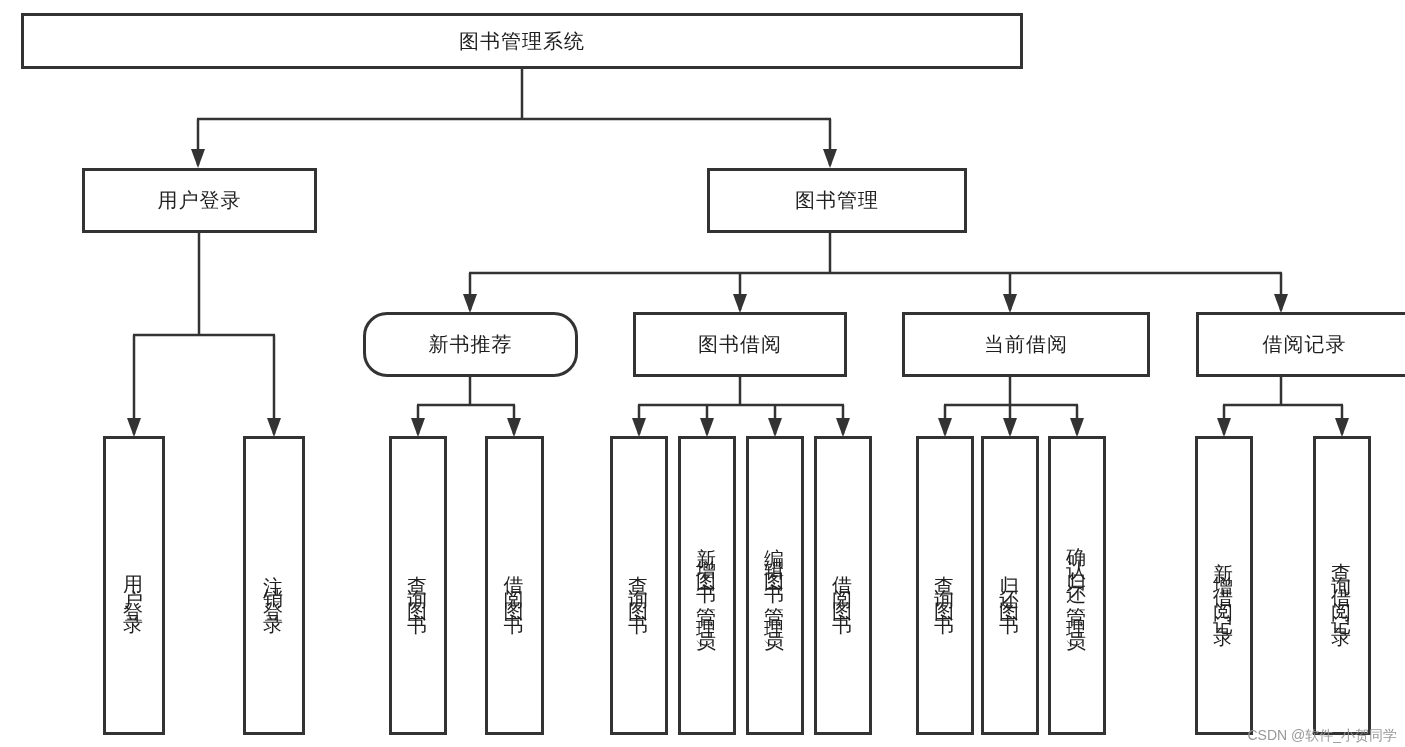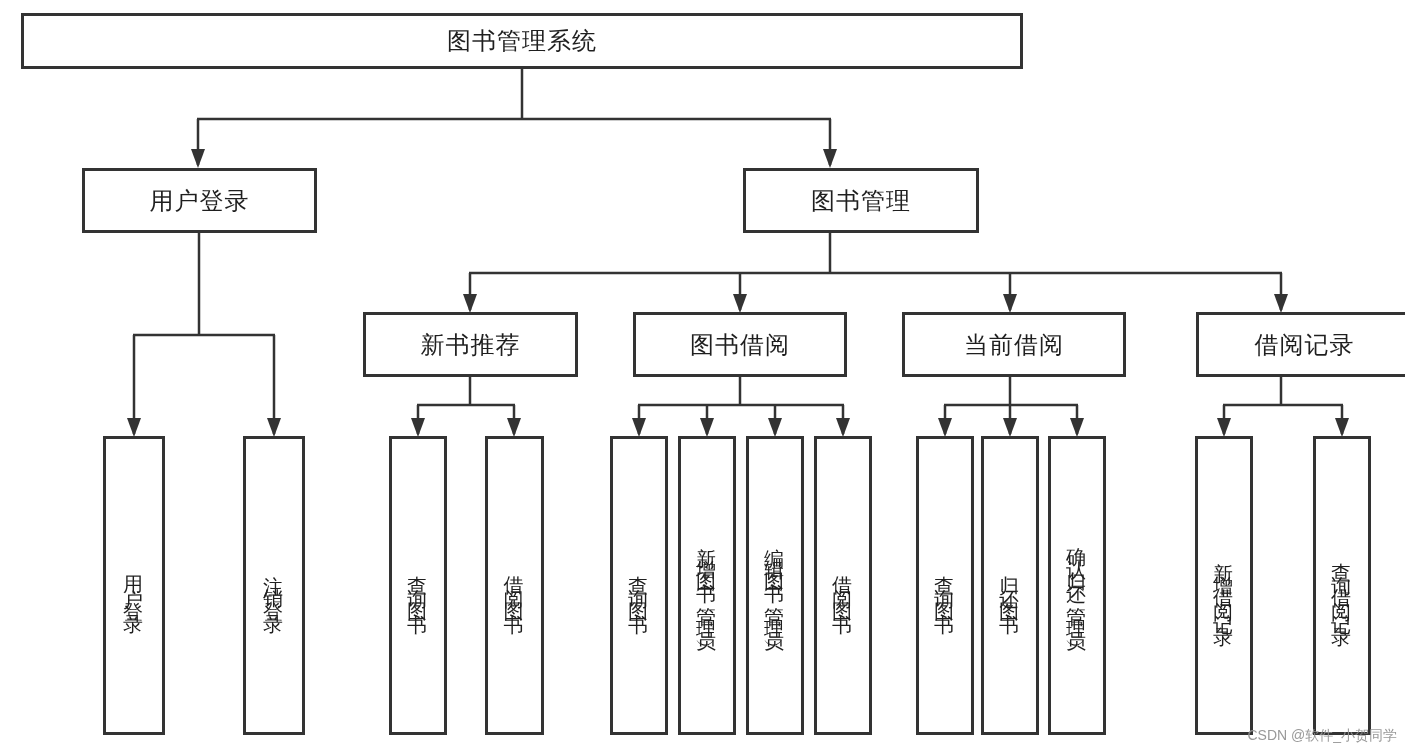--- a/index.html
+++ b/index.html
@@ -20,32 +20,32 @@
     position: absolute;
     box-sizing: border-box;
     border: 3px solid #333333;
     background: #ffffff;
     display: flex;
     align-items: center;
     justify-content: center;
     color: #1f1f1f;
   }
   .node .lbl {
-    font-size: 24px;
+    font-size: 20px;
     letter-spacing: 1px;
     white-space: nowrap;
   }
   
   .root   { left: 21px;  top: 13px;  width: 1002px; height: 56px; }
   .l2a    { left: 82px;  top: 168px; width: 235px;  height: 65px; }
-  .l2b    { left: 743px; top: 168px; width: 236px;  height: 65px; }
+  .l2b    { left: 707px; top: 168px; width: 260px;  height: 65px; }
   .l3     { top: 312px; height: 65px; }
-  .l3a    { left: 363px;  width: 215px; }
+  .l3a    { left: 363px;  width: 215px; border-radius: 24px; }
   .l3b    { left: 633px;  width: 214px; justify-content: center; }
-  .l3c    { left: 902px;  width: 224px; }
+  .l3c    { left: 902px;  width: 248px; }
   .l3d    { left: 1173px; width: 217px; margin-left: 23px; }
   
   .leaf   { top: 436px; height: 299px; }
   .leaf .lbl {
     writing-mode: vertical-rl;
     text-orientation: mixed;
     font-size: 20px;
     letter-spacing: 13px;
     white-space: nowrap;
   }

